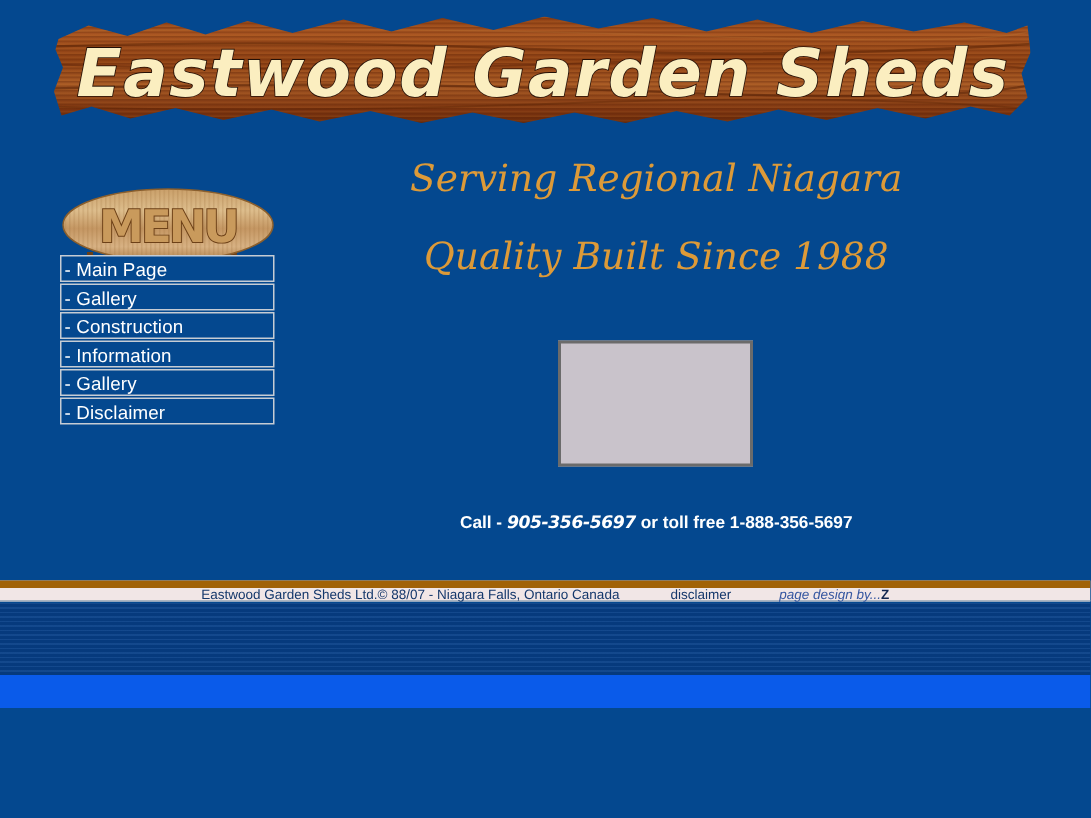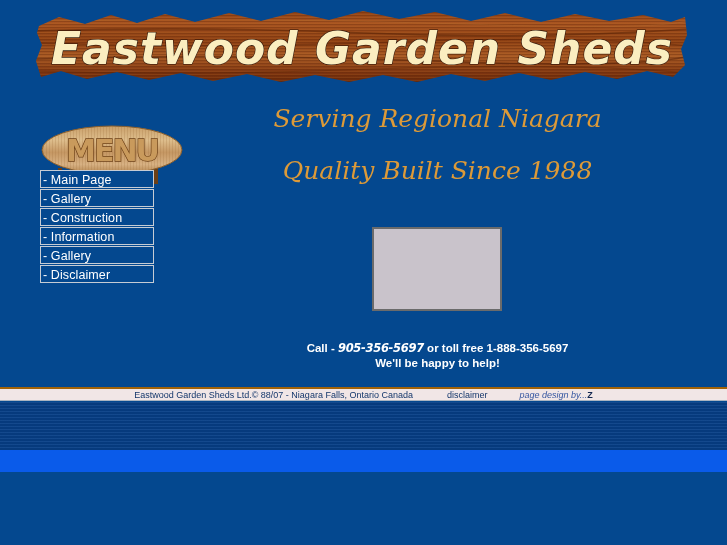--- a/index.html
+++ b/index.html
@@ -54,21 +54,21 @@
     stroke: #6d4118;
     stroke-width: 1.3px;
     paint-order: stroke fill;
   }
 
   
   #menu-list {
     position: absolute;
     left: 40px;
     top: 170px;
-    width: 114px;
+    width: 143px;
   }
   .menu-item {
     display: block;
     height: 18px;
     line-height: 18px;
     border: 1px solid #c6ccd4;
     margin-bottom: 1px;
     background: #04488f;
     color: #ffffff;
     font-size: 12.5px;
@@ -127,21 +127,21 @@
   }
 
   
   #footer-bar {
     position: absolute;
     left: 0;
     top: 387px;
     width: 727px;
     height: 14px;
     background: #f1e6e6;
-    border-top: 2px solid #a16207;
+    border-top: 5px solid #a16207;
     border-bottom: 1px solid #aab3c0;
     box-sizing: border-box;
     display: flex;
     align-items: center;
     justify-content: center;
     font-size: 9px;
     color: #103a70;
     white-space: nowrap;
   }
   #footer-copy { color: #14376b; }
@@ -268,21 +268,20 @@
 
 <div class="headline" id="headline1">Serving Regional Niagara</div>
 <div class="headline" id="headline2">Quality Built Since 1988</div>
 
 <div id="shed-photo"></div>
 
 <div id="contact">
   <div>
     <span>Call - </span><span class="phone">905-356-5697</span><span> or toll free </span><span>1-888-356-5697</span>
   </div>
-  <div>We'll be happy to help!</div>
 </div>
 
 <div id="footer-bar">
   <span id="footer-copy">Eastwood Garden Sheds Ltd.© 88/07 - Niagara Falls, Ontario Canada</span>
   <a id="footer-disclaimer" href="#">disclaimer</a>
   <a id="footer-design" href="#"><span>page design by...</span><span class="zed">Z</span></a>
 </div>
 
 <div id="band-striped"></div>
 <div id="band-bright"></div>

